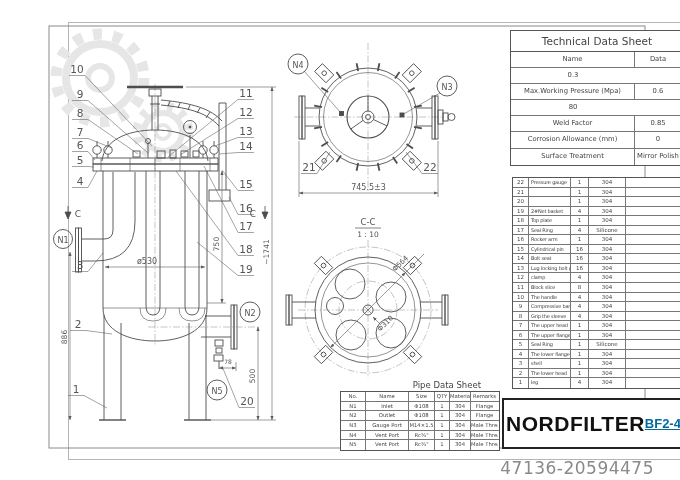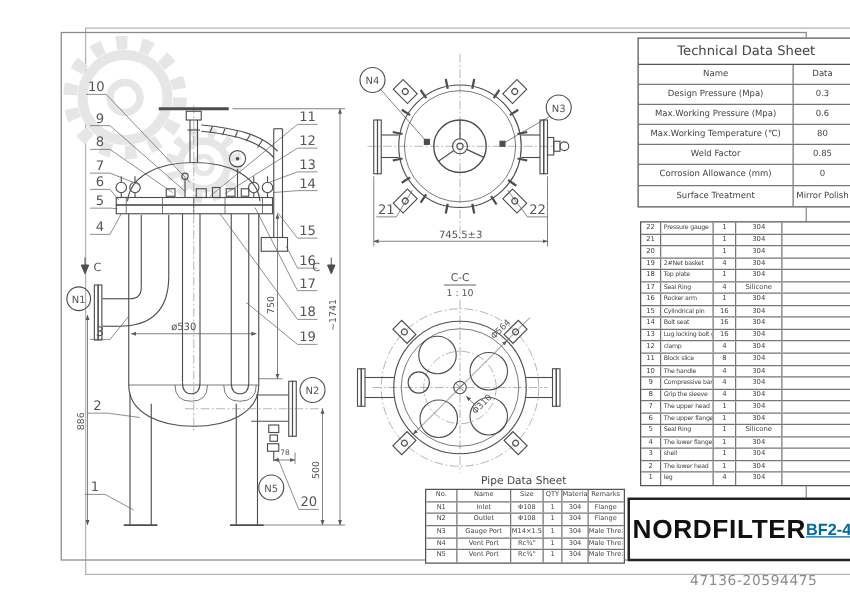--- a/index.html
+++ b/index.html
@@ -1,20 +1,20 @@
 <!DOCTYPE html>
 <html><head>
 <meta charset="utf-8">
 <style>
   html,body{margin:0;padding:0;background:#fff;}
   #sheet{position:relative;width:680px;height:480px;background:#fff;overflow:hidden;
          font-family:"DejaVu Sans",sans-serif;color:#3a3a3a;}
   .abs{position:absolute;margin-left:40px;}
   #outer-border{left:28px;top:22px;width:627px;height:436px;border:1px solid #b5b5b5;}
-  #footer-code{right:26px;top:458px;font-size:11px;color:#8a8a8a;letter-spacing:.5px;
+  #footer-code{right:26px;top:458px;font-size:17px;color:#8a8a8a;letter-spacing:.5px;
                font-family:"DejaVu Sans",sans-serif;}
   svg{position:absolute;left:0;top:0;}
   svg text{font-family:"DejaVu Sans",sans-serif;fill:#555;}
 
   
   #tds{left:470px;top:30px;width:172px;border:1px solid #555;background:#fff;z-index:3;}
   #tds .title{height:20px;line-height:20px;text-align:center;font-size:10.5px;
               border-bottom:1px solid #555;color:#444;}
   .tds-row{display:grid;grid-template-columns:124px 46px;height:16.1px;box-sizing:border-box;
            border-bottom:1px solid #777;}
@@ -27,21 +27,21 @@
   #bom{left:472px;top:177px;width:173px;border:1px solid #555;background:#fff;z-index:3;}
   .bom-row{display:grid;grid-template-columns:16px 42px 18px 37px 59px;height:9.55px;
            box-sizing:border-box;border-bottom:0.6px solid #777;}
   .bom-row:last-child{border-bottom:none;}
   .bom-row div{font-size:5.5px;line-height:9px;text-align:center;overflow:hidden;
                white-space:nowrap;border-right:0.6px solid #777;color:#444;}
   .bom-row div:last-child{border-right:none;}
   .bom-row .nm{text-align:left;padding-left:2px;font-size:5px;letter-spacing:-.2px;}
 
   
-  #pds-title{left:300px;top:380px;width:158px;text-align:center;font-size:8.5px;color:#444;z-index:3;}
+  #pds-title{left:283px;top:380px;width:158px;text-align:right;font-size:8.5px;color:#444;z-index:3;}
   #pds{left:300px;top:391px;width:158px;border:1px solid #555;background:#fff;z-index:3;}
   .pds-row{display:grid;grid-template-columns:25px 43px 26px 15px 21px 27px;height:9.7px;
            box-sizing:border-box;border-bottom:0.6px solid #777;}
   .pds-row:last-child{border-bottom:none;}
   .pds-row div{font-size:5.3px;line-height:9.2px;text-align:center;overflow:hidden;
                white-space:nowrap;border-right:0.6px solid #777;color:#444;}
   .pds-row div:last-child{border-right:none;}
 
   
   #brandbox{left:462px;top:398px;width:183px;height:51px;border:2px solid #222;background:#fff;
@@ -426,31 +426,29 @@
 
   <div class="abs" id="tds">
     <div class="title">Technical Data Sheet</div>
     <div class="tds-row">
       <div>Name</div>
       <div>Data</div>
     </div>
     <div>
 
         <div class="tds-row">
-          <div>Design Pressure (Mpa)</div>
           <div>0.3</div>
         </div>
 
         <div class="tds-row">
           <div>Max.Working Pressure (Mpa)</div>
           <div>0.6</div>
         </div>
 
         <div class="tds-row">
-          <div>Max.Working Temperature (℃)</div>
           <div>80</div>
         </div>
 
         <div class="tds-row">
           <div>Weld Factor</div>
           <div>0.85</div>
         </div>
 
         <div class="tds-row">
           <div>Corrosion Allowance (mm)</div>

